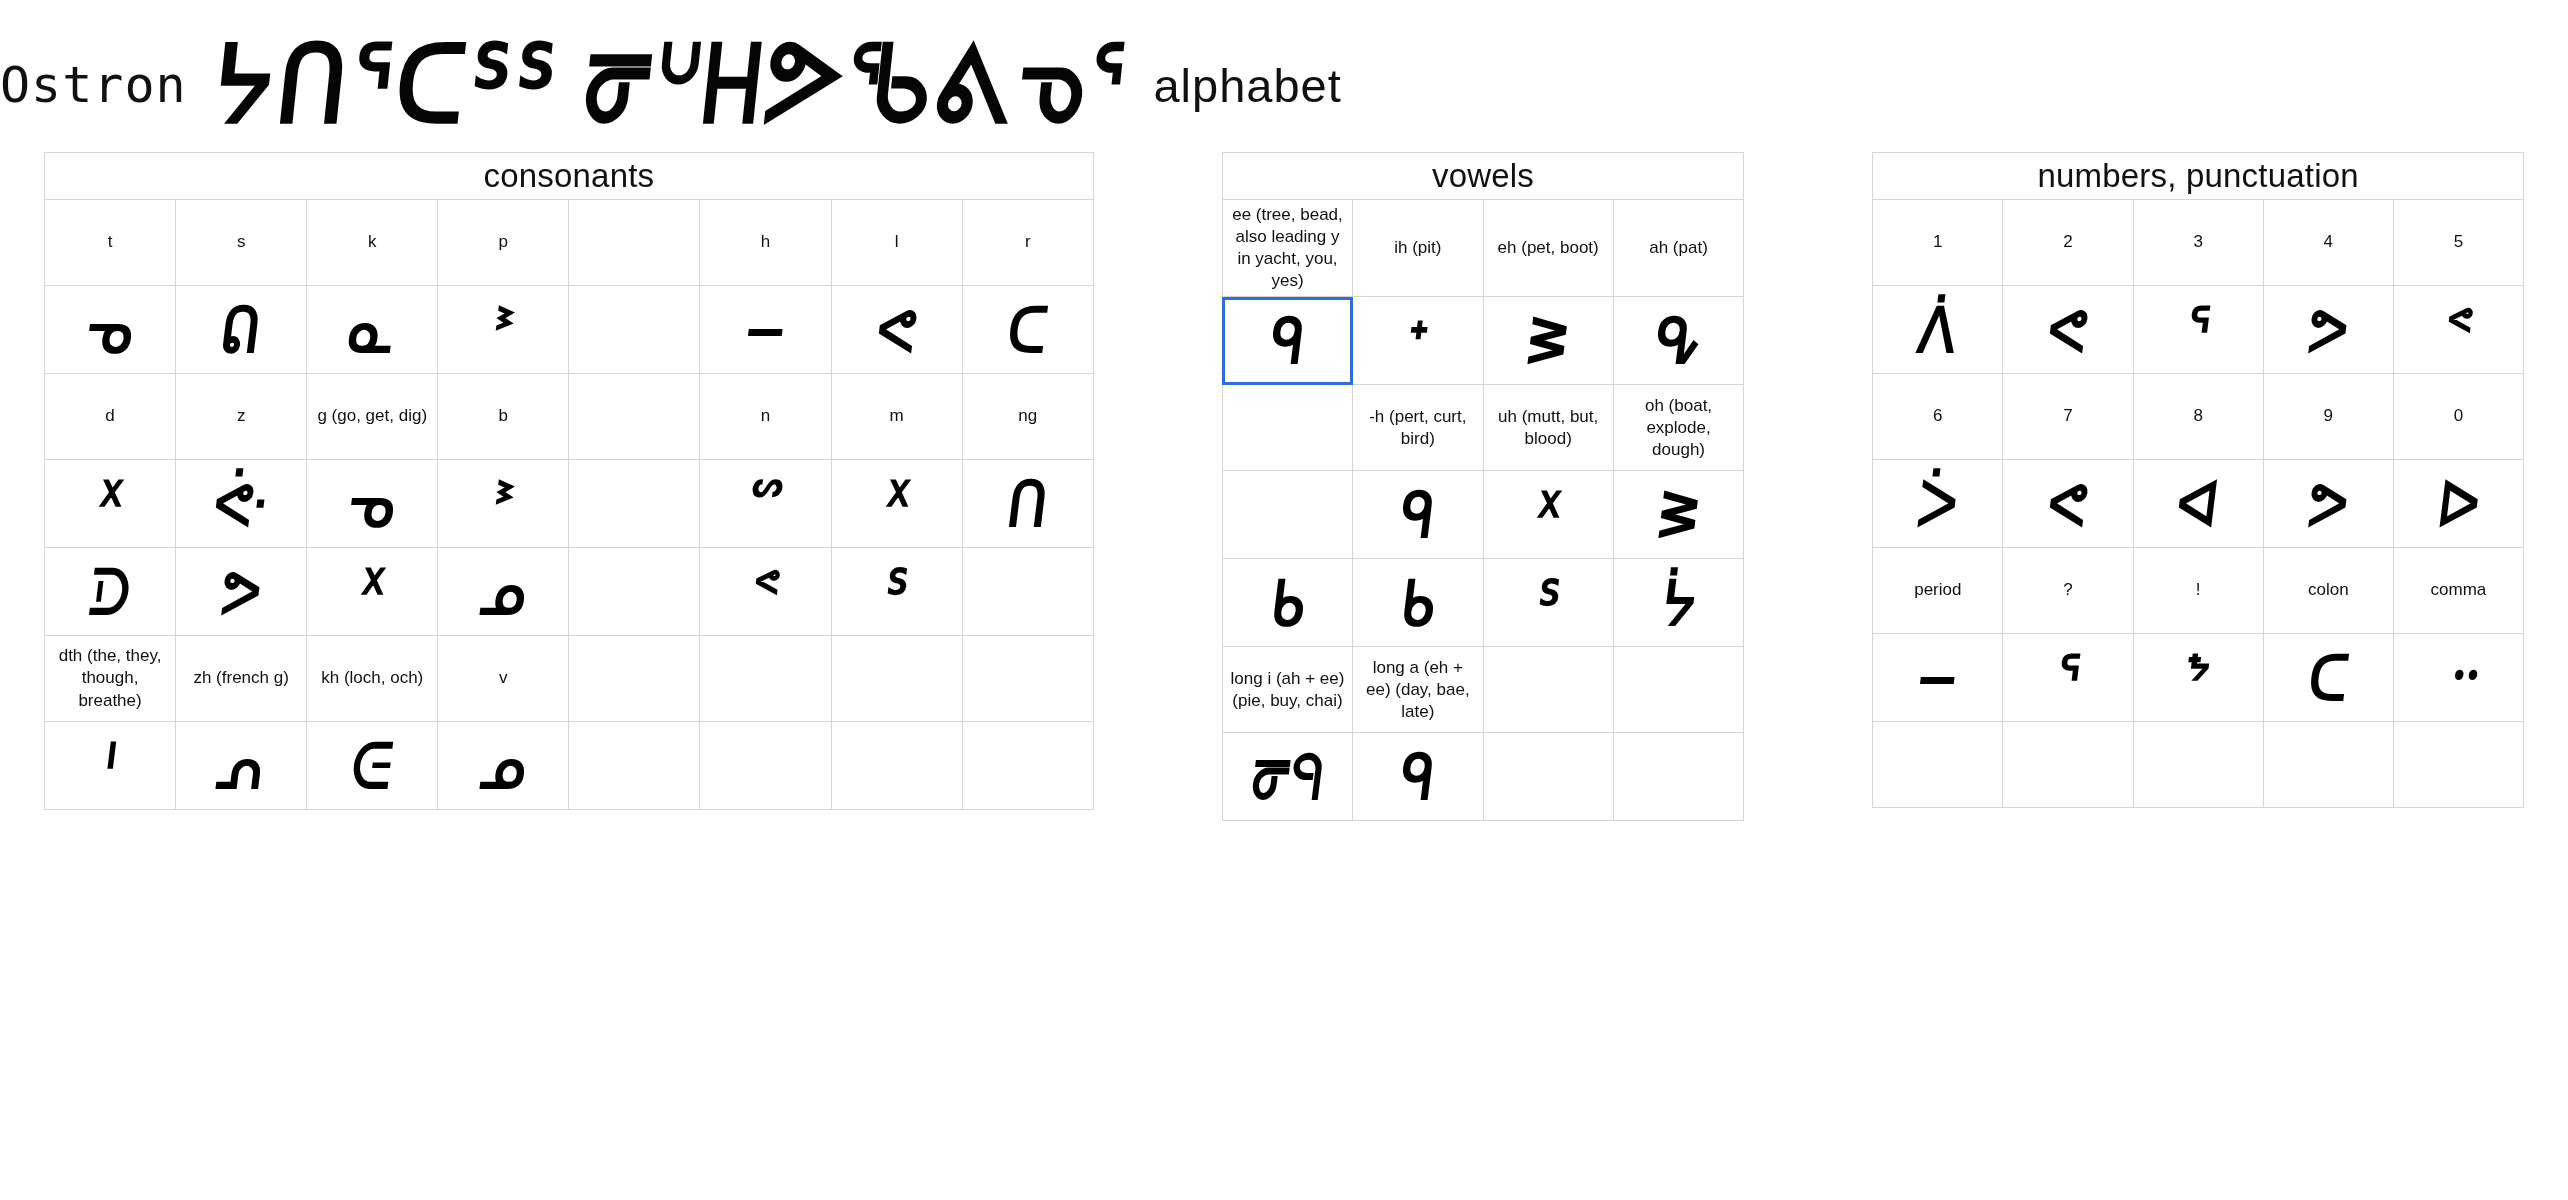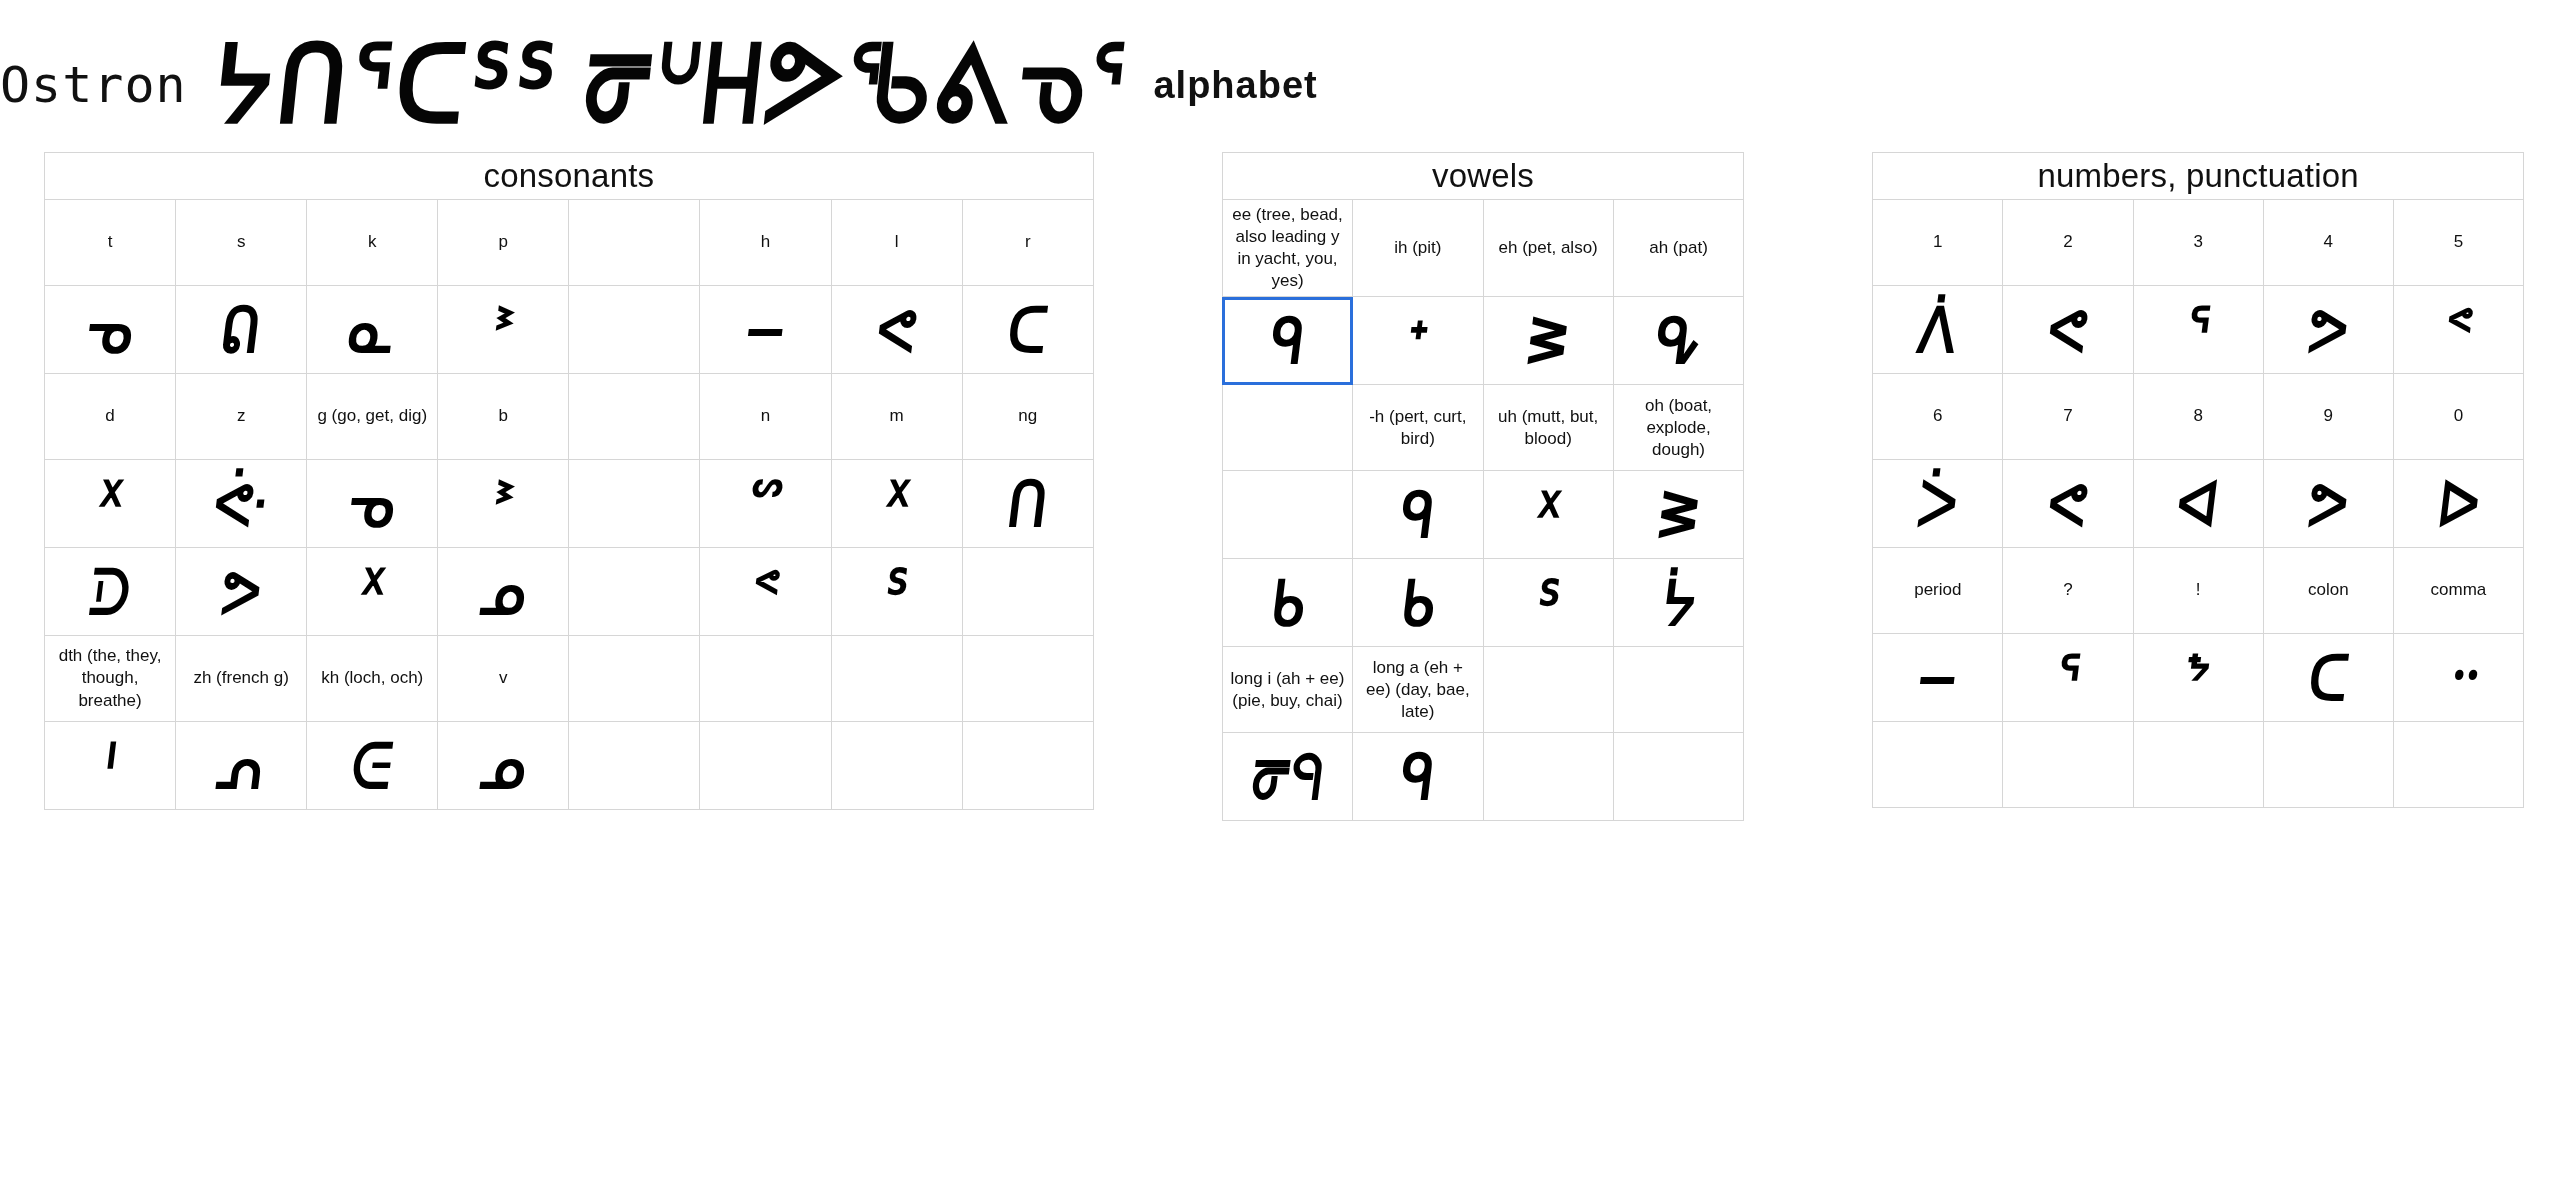--- a/index.html
+++ b/index.html
@@ -27,22 +27,21 @@
     box-sizing: border-box;
   }
   .title-word {
     font-size: 50px;
     font-family: "DejaVu Sans Mono", monospace;
     letter-spacing: 1px;
     color: #111;
   }
   .title-word.small {
     font-family: "Liberation Sans", sans-serif;
-    font-size: 38px;
-    font-weight: bold;
+    font-size: 47px;
   }
   .title-glyph {
     font-size: 96px;
     font-weight: bold;
     font-family: "DejaVu Serif", serif;
     letter-spacing: 4px;
     transform: skewX(-6deg) scaleY(1.12);
     color: #050505;
     line-height: 1;
   }
@@ -196,21 +195,21 @@
   </div>
   <div class="table-block block-vowels">
     <table class="alpha">
       <tbody>
           <tr>
             <td class="caption-cell" colspan="4">vowels</td>
           </tr>
           <tr class="label-row">
             <td>ee (tree, bead, also leading y in yacht, you, yes)</td>
             <td>ih (pit)</td>
-            <td>eh (pet, also)</td>
+            <td>eh (pet, boot)</td>
             <td>ah (pat)</td>
           </tr>
           <tr class="glyph-row">
             <td class="selected"><span class="g">ᑫ</span></td>
             <td><span class="g">ᕀ</span></td>
             <td><span class="g">ᕒ</span></td>
             <td><span class="g">ᕴ</span></td>
           </tr>
           <tr class="label-row">
             <td class="empty"></td>

